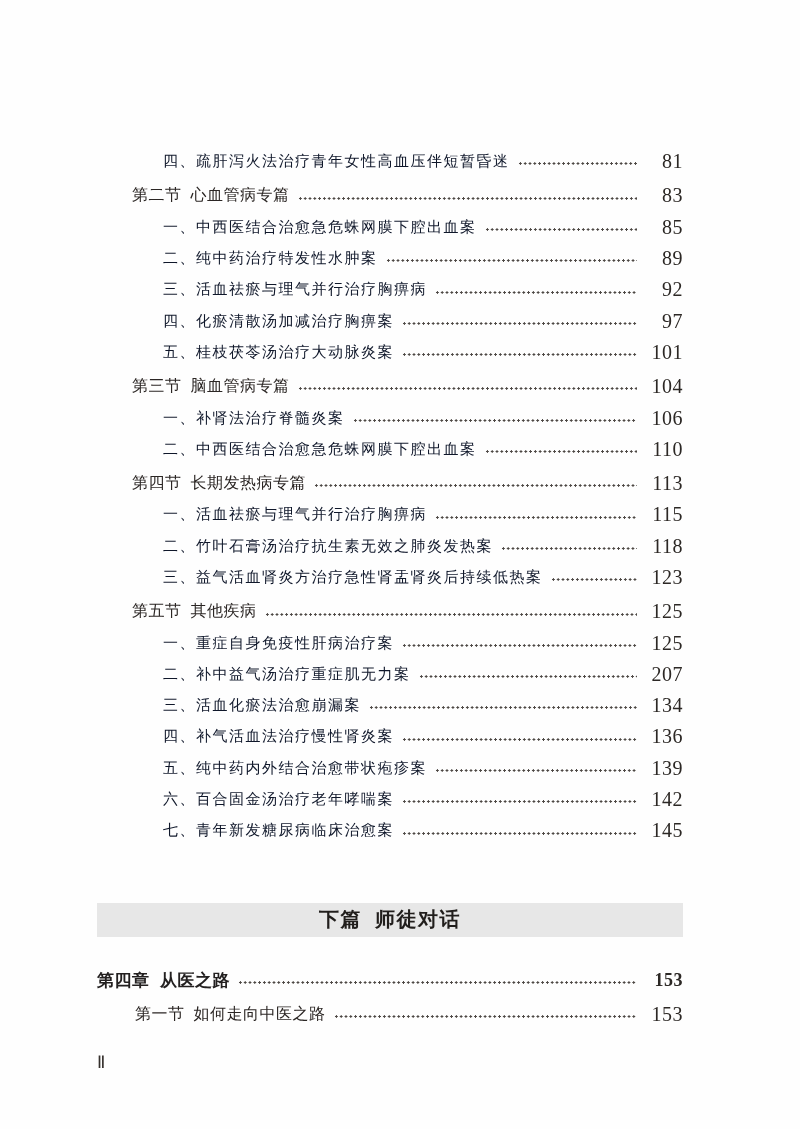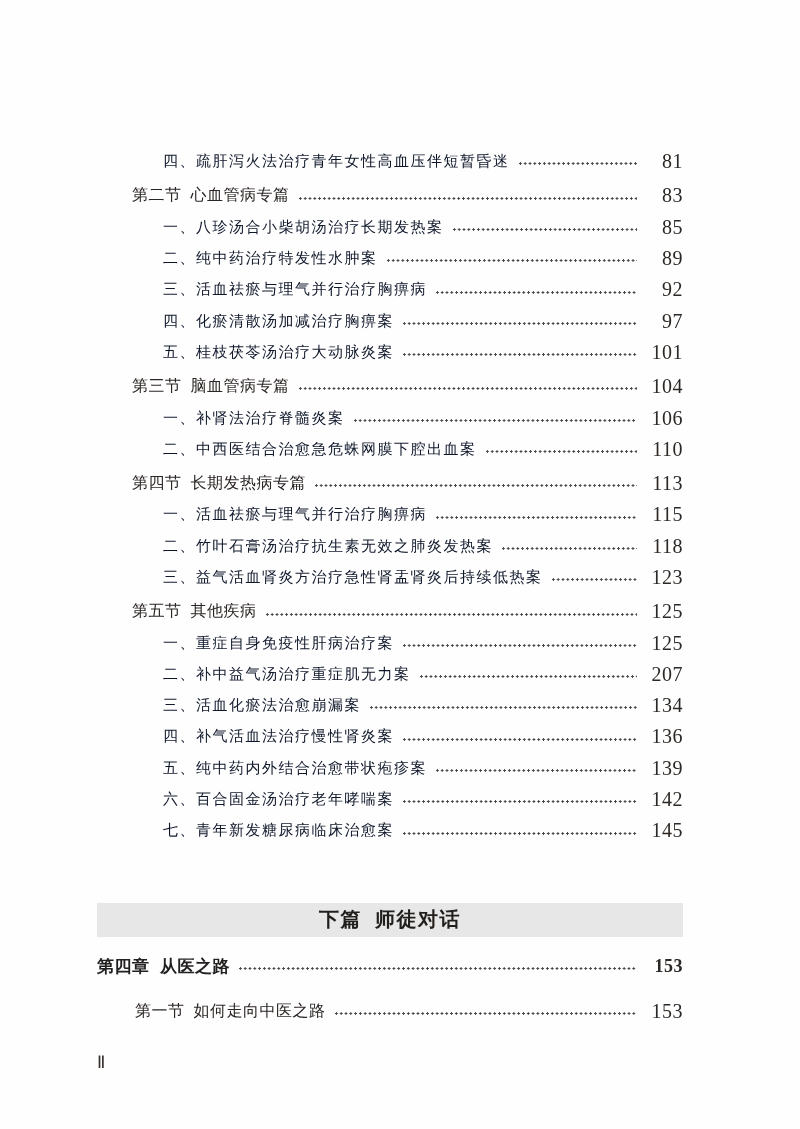--- a/index.html
+++ b/index.html
@@ -60,31 +60,31 @@
     background: #e7e7e7;
     display: flex;
     align-items: center;
     justify-content: center;
     font-size: 20px;
     font-weight: bold;
     letter-spacing: 1.5px;
     color: #211e1c;
     white-space: pre;
   }
-  .chapter { margin-top: 14px; }
+  .chapter { margin-top: 28px; }
   .chapter .t {
     padding-left: 0;
     font-family: "Liberation Sans", sans-serif;
     font-size: 17px;
     font-weight: bold;
     letter-spacing: 0.5px;
     color: #232020;
   }
   .chapter .p { font-weight: bold; font-size: 18px; }
-  .section2 { margin-top: 14px; justify-content: flex-end; }
+  .section2 { margin-top: 3px; justify-content: flex-end; }
   .section2 .t {
     padding-left: 38px;
     font-size: 16px;
     letter-spacing: 0.5px;
     color: #2b2624;
   }
   .footer {
     position: absolute;
     left: 97px; top: 1052px;
     font-size: 17px;
@@ -101,21 +101,21 @@
       <span class="t">四、疏肝泻火法治疗青年女性高血压伴短暂昏迷</span>
       <span class="leader"></span>
       <span class="p">81</span>
     </div>
     <div class="toc-row section">
       <span class="t">第二节  心血管病专篇</span>
       <span class="leader"></span>
       <span class="p">83</span>
     </div>
     <div class="toc-row item">
-      <span class="t">一、八珍汤合小柴胡汤治疗长期发热案</span>
+      <span class="t">一、中西医结合治愈急危蛛网膜下腔出血案</span>
       <span class="leader"></span>
       <span class="p">85</span>
     </div>
     <div class="toc-row item">
       <span class="t">二、纯中药治疗特发性水肿案</span>
       <span class="leader"></span>
       <span class="p">89</span>
     </div>
     <div class="toc-row item">
       <span class="t">三、活血祛瘀与理气并行治疗胸痹病</span>

